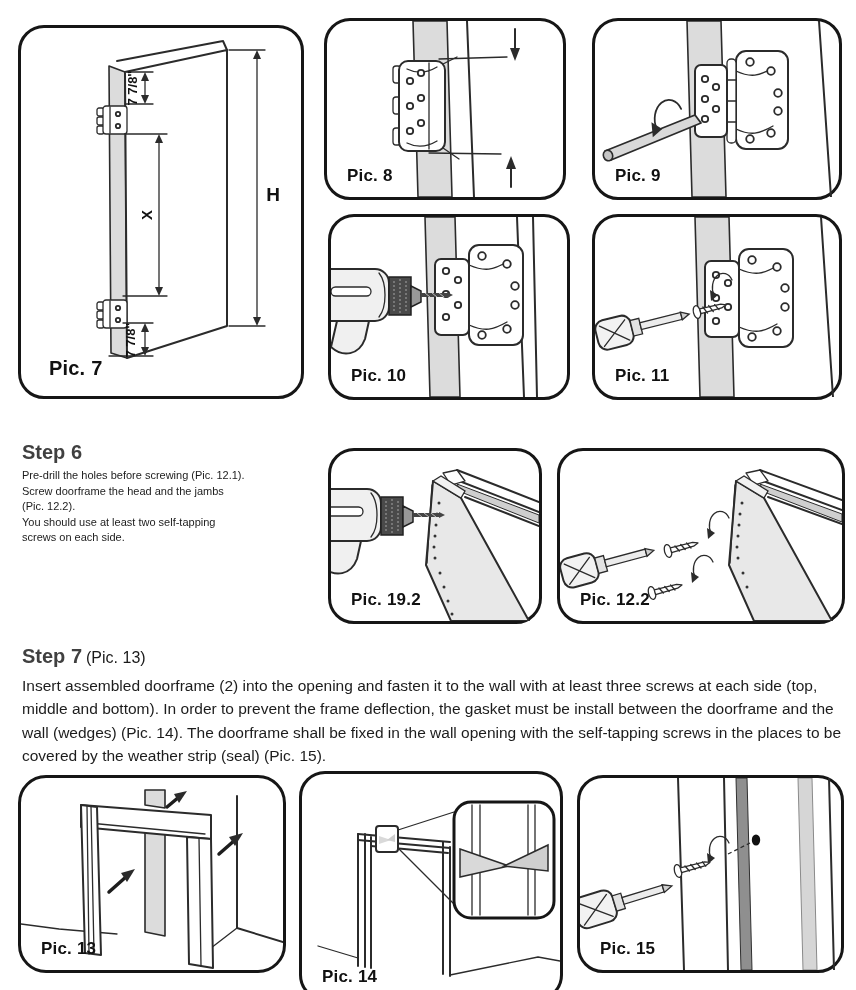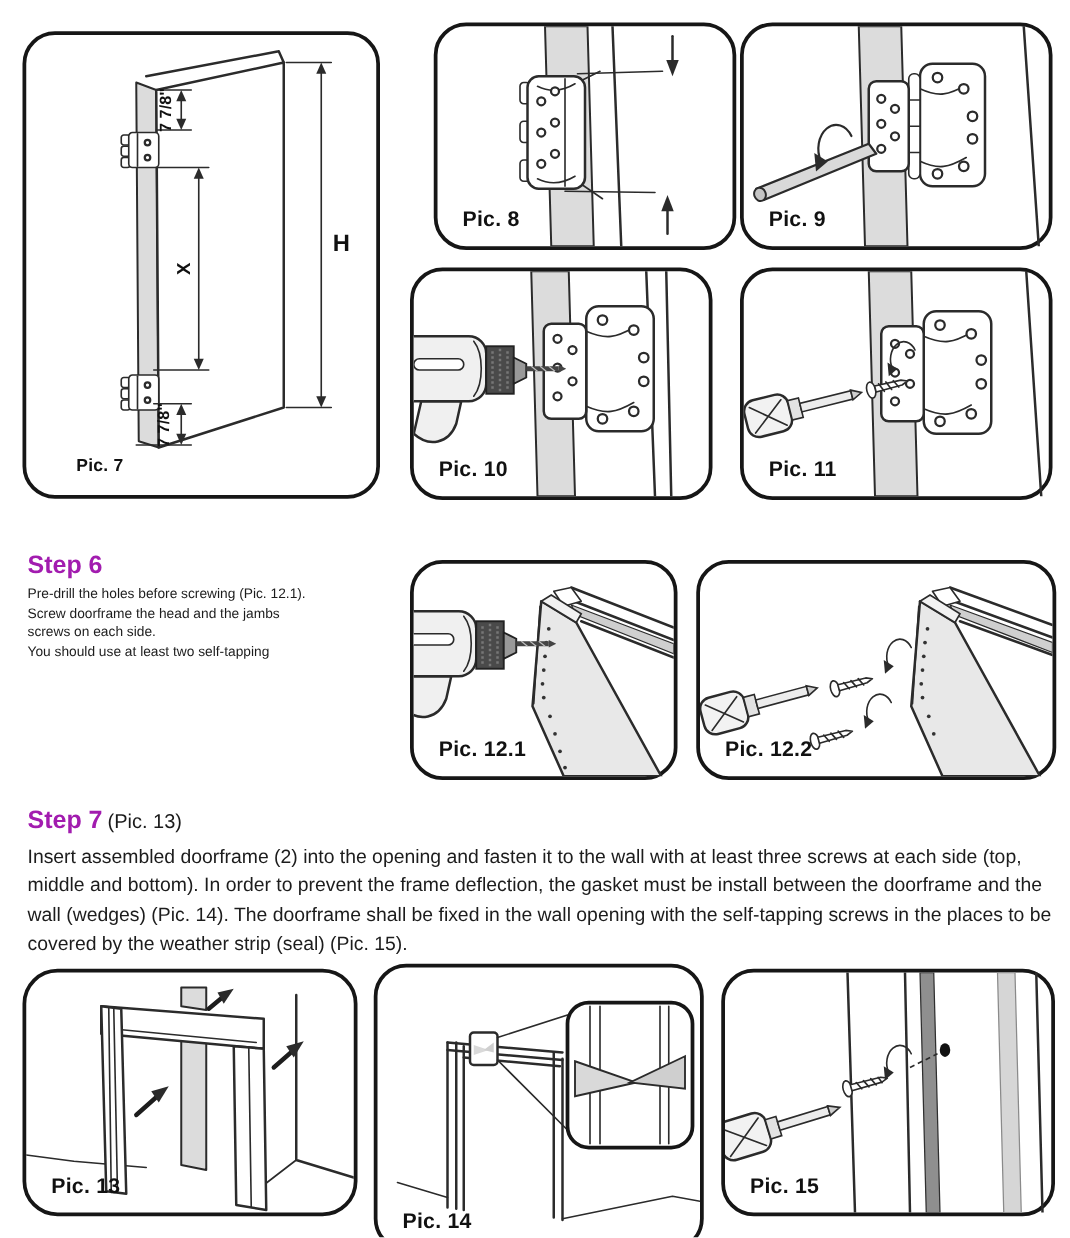--- a/index.html
+++ b/index.html
@@ -1,23 +1,23 @@
 <!DOCTYPE html>
 <html><head>
 <meta charset="utf-8">
 <style>
   html,body{margin:0;padding:0;background:#ffffff;}
   body{width:856px;height:990px;position:relative;font-family:"Liberation Sans",sans-serif;color:#1a1a1a;}
   .page{position:absolute;inset:0;width:856px;height:990px;background:#fff;overflow:hidden;}
   .panel{position:absolute;border:3px solid #161616;border-radius:26px;background:#fff;box-sizing:border-box;}
   .panel svg{display:block;width:100%;height:100%;}
   .plabel{position:absolute;left:20px;bottom:11px;font-weight:700;font-size:17px;color:#111;letter-spacing:.2px;}
-  .plabel-lg{left:28px;bottom:16px;font-size:14px;margin-left:12px;}
+  .plabel-lg{left:28px;bottom:16px;font-size:20px;}
   .stepblock{position:absolute;}
-  .step-title{font-size:20px;font-weight:700;color:#a21caf;margin:0 0 4px 0;display:inline-block;}
+  .step-title{font-size:20px;font-weight:700;color:#404040;margin:0 0 4px 0;display:inline-block;}
   .step-note{font-size:16px;font-weight:400;color:#1a1a1a;margin-left:4px;}
   .step-line{font-size:11px;line-height:1.42;color:#1c1c1c;}
   .step-body{font-size:15.5px;line-height:1.5;color:#1c1c1c;margin-top:2px;}
   
   .ln{fill:none;stroke:#2b2b2b;stroke-width:2;stroke-linecap:round;stroke-linejoin:round;}
   .ln1{fill:none;stroke:#2b2b2b;stroke-width:1.3;stroke-linecap:round;stroke-linejoin:round;}
   .lnw3{fill:none;stroke:#1d1d1d;stroke-width:3.5;stroke-linecap:round;}
   .fillw{fill:#ffffff;stroke:#2b2b2b;stroke-width:2;stroke-linejoin:round;}
   .fillw1{fill:#ffffff;stroke:#2b2b2b;stroke-width:1.3;stroke-linejoin:round;}
   .fillg{fill:#dcdcdc;stroke:#2b2b2b;stroke-width:1.6;stroke-linejoin:round;}
@@ -85,21 +85,21 @@
         <path class="ln1" d="M208,22 H244 M208,298 H244"></path>
         <path class="ln1" d="M236,27 V293"></path>
         <polygon class="solid" points="236,22 232,31 240,31"></polygon>
         <polygon class="solid" points="236,298 232,289 240,289"></polygon>
         <text class="dim dimh" x="252" y="173" text-anchor="middle">H</text>
       </g>
     </svg>
     <figcaption class="plabel plabel-lg">Pic. 7</figcaption>
   </figure>
 
-  <figure class="panel" style="left:347px;top:18px;width:242px;height:182px;margin:0;">
+  <figure class="panel" style="left:324px;top:18px;width:242px;height:182px;margin:0;">
     <svg viewBox="0 0 236 176">
       <polygon class="fillg" points="86,0 120,0 125,176 91,176"></polygon>
       <path class="ln" d="M140,0 L147,176"></path>
       <g transform="translate(72,40)">
         <rect x="-6" y="5" width="8" height="17" rx="3" class="fillw1"></rect>
         <rect x="-6" y="36" width="8" height="17" rx="3" class="fillw1"></rect>
         <rect x="-6" y="67" width="8" height="17" rx="3" class="fillw1"></rect>
         <rect x="0" y="0" width="46" height="90" rx="9" class="fillw"></rect>
         <path class="ln1" d="M8,8 C18,13 28,12 38,6 M8,82 C18,87 28,86 38,80 M30,2 L30,88"></path>
         <path class="ln1" d="M44,3 L58,-4 M44,87 L60,98"></path>
@@ -231,22 +231,23 @@
         <polygon class="solid" points="-13,1 -5,6 -12,12"></polygon>
       </g>
     </svg>
     <figcaption class="plabel">Pic. 11</figcaption>
   </figure>
 
   <div class="stepblock" style="left:22px;top:441px;width:312px;">
     <div class="step-title">Step 6</div>
     <div class="step-line">Pre-drill the holes before screwing (Pic. 12.1).</div>
     <div class="step-line">Screw doorframe the head and the jambs</div>
+    <div class="step-line">(Pic. 12.2).</div>
+    <div class="step-line">You should use at least two self-tapping</div>
     <div class="step-line">screws on each side.</div>
-    <div class="step-line">You should use at least two self-tapping</div>
   </div>
 
   <figure class="panel" style="left:328px;top:448px;width:214px;height:176px;margin:0;">
     <svg viewBox="0 0 208 170">
       <g>
         <path class="ln" d="M126,19 L208,51 M118,26 L208,61"></path>
         <polygon points="126,33 208,64 208,72 130,41" style="fill:#cfcfcf;stroke:#2b2b2b;stroke-width:1"></polygon>
         <path class="ln" d="M134,46 L208,75"></path>
         <polygon class="fillw1" points="112,22 126,19 134,30 120,34"></polygon>
       </g>
@@ -271,21 +272,21 @@
         <rect x="16" y="26" width="40" height="9" rx="4.5" class="fillw1"></rect>
         <path class="ln1" d="M64,12 C72,22 72,46 64,56"></path>
         <rect x="74" y="16" width="22" height="38" style="fill:#4a4a4a;stroke:#222;stroke-width:1.5"></rect>
         <path d="M79,20 V50 M85,18 V52 M91,20 V50" style="fill:none;stroke:#777;stroke-width:2;stroke-dasharray:2,2"></path>
         <polygon points="96,25 106,30 106,41 96,46" style="fill:#999;stroke:#222;stroke-width:1.5"></polygon>
         <rect x="106" y="32" width="26" height="4" style="fill:#444"></rect>
         <path d="M110,32 l5,4 M117,32 l5,4 M124,32 l5,4" style="stroke:#bbb;stroke-width:1"></path>
         <polygon points="132,31 138,34 132,37" style="fill:#444"></polygon>
       </g>
     </svg>
-    <figcaption class="plabel">Pic. 12.1</figcaption>
+    <figcaption class="plabel">Pic. 19.2</figcaption>
   </figure>
 
   <figure class="panel" style="left:557px;top:448px;width:288px;height:176px;margin:0;">
     <svg viewBox="0 0 282 170">
       <g>
         <path class="ln" d="M200,19 L282,49 M192,26 L282,59"></path>
         <polygon points="200,33 282,63 282,71 204,41" style="fill:#cfcfcf;stroke:#2b2b2b;stroke-width:1"></polygon>
         <path class="ln" d="M208,46 L282,73"></path>
         <polygon class="fillw1" points="186,22 200,19 208,30 194,34"></polygon>
       </g>

